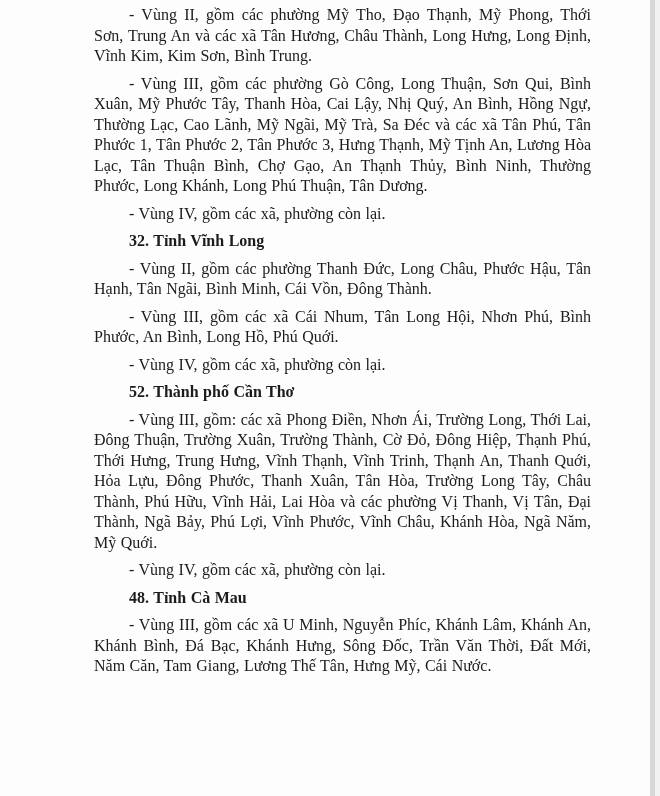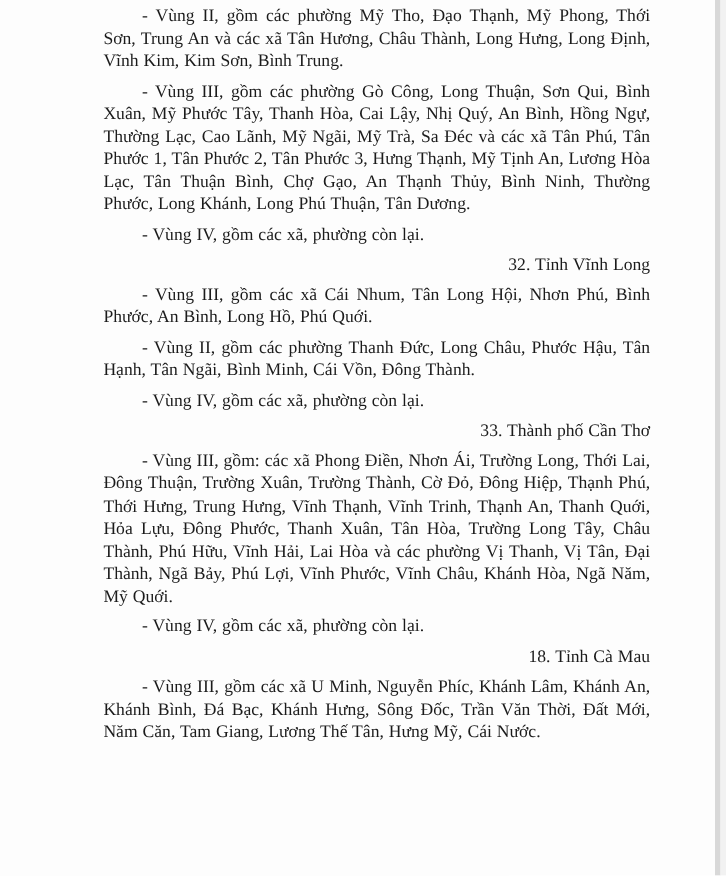--- a/index.html
+++ b/index.html
@@ -34,38 +34,38 @@
     font-size: 16px;
     line-height: 20.5px;
     text-align: justify;
   }
   .doc-content p {
     margin: 0 0 7px 0;
     text-indent: 35px;
     word-spacing: 0.5px;
   }
   .doc-content p.heading {
-    font-weight: 400;
-    text-align: right;
+    font-weight: 700;
+    text-align: left;
   }
   .doc-content p:last-child { margin-bottom: 0; }
 </style>
 </head>
 <body>
 
 <div class="page">
   <div class="doc-content">
       <p class="para">- Vùng II, gồm các phường Mỹ Tho, Đạo Thạnh, Mỹ Phong, Thới Sơn, Trung An và các xã Tân Hương, Châu Thành, Long Hưng, Long Định, Vĩnh Kim, Kim Sơn, Bình Trung.</p>
       <p class="para">- Vùng III, gồm các phường Gò Công, Long Thuận, Sơn Qui, Bình Xuân, Mỹ Phước Tây, Thanh Hòa, Cai Lậy, Nhị Quý, An Bình, Hồng Ngự, Thường Lạc, Cao Lãnh, Mỹ Ngãi, Mỹ Trà, Sa Đéc và các xã Tân Phú, Tân Phước 1, Tân Phước 2, Tân Phước 3, Hưng Thạnh, Mỹ Tịnh An, Lương Hòa Lạc, Tân Thuận Bình, Chợ Gạo, An Thạnh Thủy, Bình Ninh, Thường Phước, Long Khánh, Long Phú Thuận, Tân Dương.</p>
       <p class="para">- Vùng IV, gồm các xã, phường còn lại.</p>
       <p class="heading">32. Tỉnh Vĩnh Long</p>
+      <p class="para">- Vùng II, gồm các phường Thanh Đức, Long Châu, Phước Hậu, Tân Hạnh, Tân Ngãi, Bình Minh, Cái Vồn, Đông Thành.</p>
       <p class="para">- Vùng III, gồm các xã Cái Nhum, Tân Long Hội, Nhơn Phú, Bình Phước, An Bình, Long Hồ, Phú Quới.</p>
-      <p class="para">- Vùng II, gồm các phường Thanh Đức, Long Châu, Phước Hậu, Tân Hạnh, Tân Ngãi, Bình Minh, Cái Vồn, Đông Thành.</p>
       <p class="para">- Vùng IV, gồm các xã, phường còn lại.</p>
-      <p class="heading">33. Thành phố Cần Thơ</p>
+      <p class="heading">52. Thành phố Cần Thơ</p>
       <p class="para">- Vùng III, gồm: các xã Phong Điền, Nhơn Ái, Trường Long, Thới Lai, Đông Thuận, Trường Xuân, Trường Thành, Cờ Đỏ, Đông Hiệp, Thạnh Phú, Thới Hưng, Trung Hưng, Vĩnh Thạnh, Vĩnh Trinh, Thạnh An, Thanh Quới, Hỏa Lựu, Đông Phước, Thanh Xuân, Tân Hòa, Trường Long Tây, Châu Thành, Phú Hữu, Vĩnh Hải, Lai Hòa và các phường Vị Thanh, Vị Tân, Đại Thành, Ngã Bảy, Phú Lợi, Vĩnh Phước, Vĩnh Châu, Khánh Hòa, Ngã Năm, Mỹ Quới.</p>
       <p class="para">- Vùng IV, gồm các xã, phường còn lại.</p>
-      <p class="heading">18. Tỉnh Cà Mau</p>
+      <p class="heading">48. Tỉnh Cà Mau</p>
       <p class="para">- Vùng III, gồm các xã U Minh, Nguyễn Phíc, Khánh Lâm, Khánh An, Khánh Bình, Đá Bạc, Khánh Hưng, Sông Đốc, Trần Văn Thời, Đất Mới, Năm Căn, Tam Giang, Lương Thế Tân, Hưng Mỹ, Cái Nước.</p>
     </div>
   <div class="edge-shadow"></div>
   <div class="edge-margin"></div>
 </div>
 
 </body></html>

